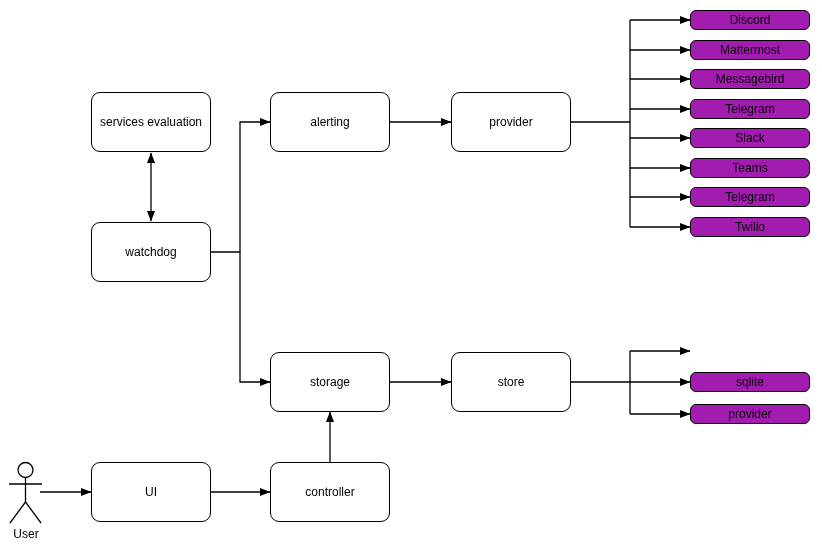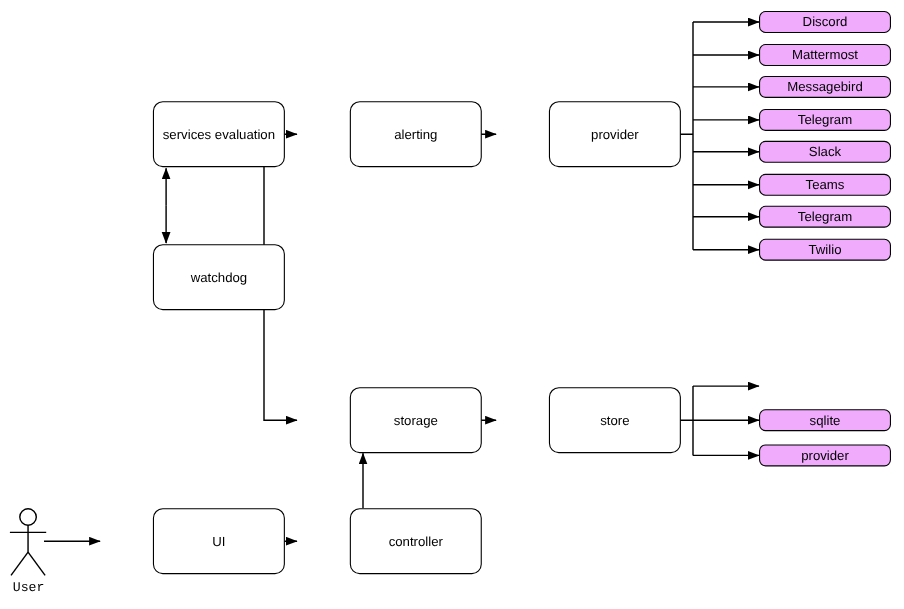--- a/index.html
+++ b/index.html
@@ -29,47 +29,45 @@
     box-sizing: border-box;
     background: #ffffff;
     border: 1.3px solid #000000;
     border-radius: 9px;
     display: flex;
     align-items: center;
     justify-content: center;
     font-size: 12px;
     color: #000000;
     text-align: center;
-    margin-left: 48px;
   }
   .leaf {
     position: absolute;
     left: 690px;
     width: 120px;
     height: 20px;
     box-sizing: border-box;
-    background: #f0abfc;
+    background: #a21caf;
     border: 1.3px solid #000000;
     border-radius: 6px;
     display: flex;
     align-items: center;
     justify-content: center;
     font-size: 12px;
     color: #000000;
     text-align: center;
   }
   .actor-label {
     position: absolute;
     left: 4px;
     top: 527px;
     width: 44px;
     font-size: 12px;
     color: #000000;
     text-align: center;
-    font-family: Liberation Mono, monospace;
   }
 </style>
 </head>
 <body>
 
 <div class="canvas">
 
   <svg class="edges" width="822" height="554" viewBox="0 0 822 554" fill="none" stroke="#000000" stroke-width="1.3">
     <defs>
       <marker id="arr" markerUnits="userSpaceOnUse" markerWidth="12" markerHeight="10" refX="10" refY="4" orient="auto">

